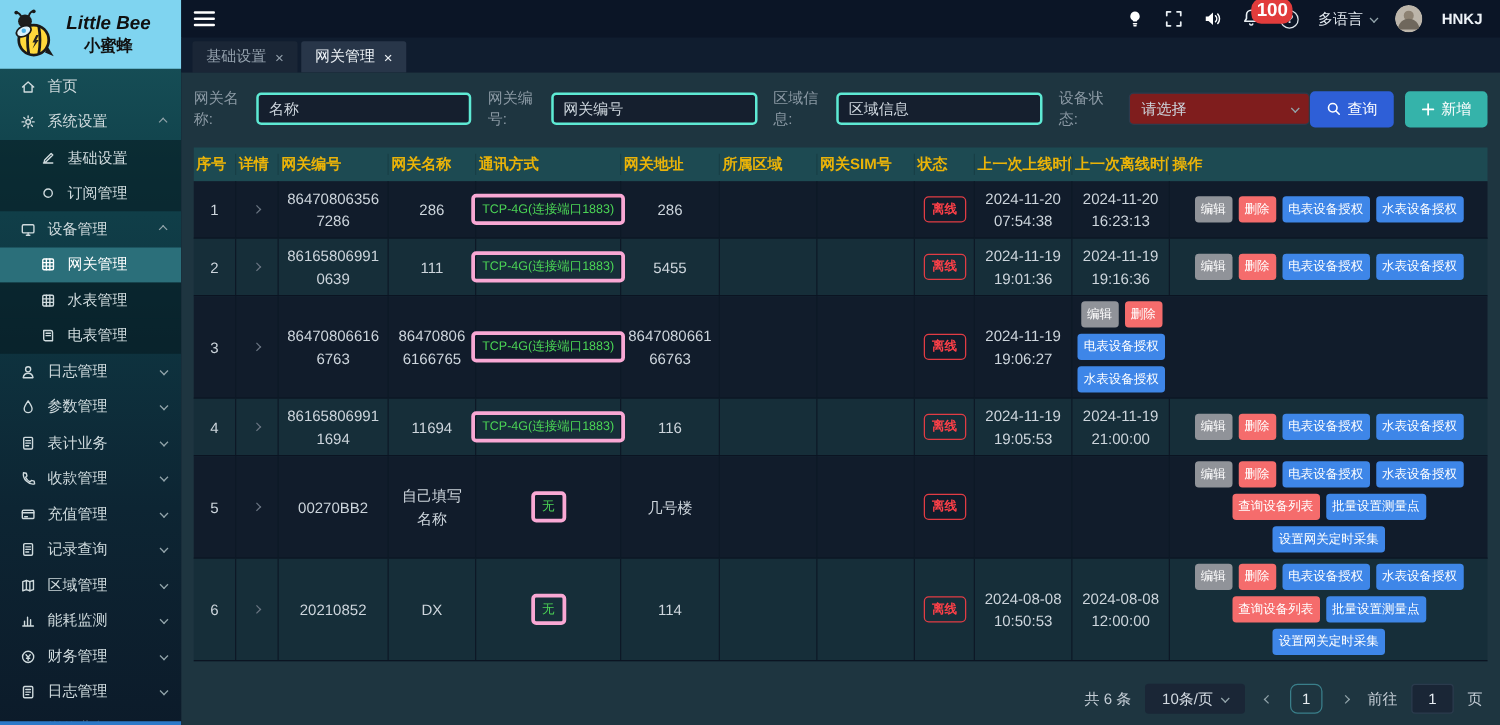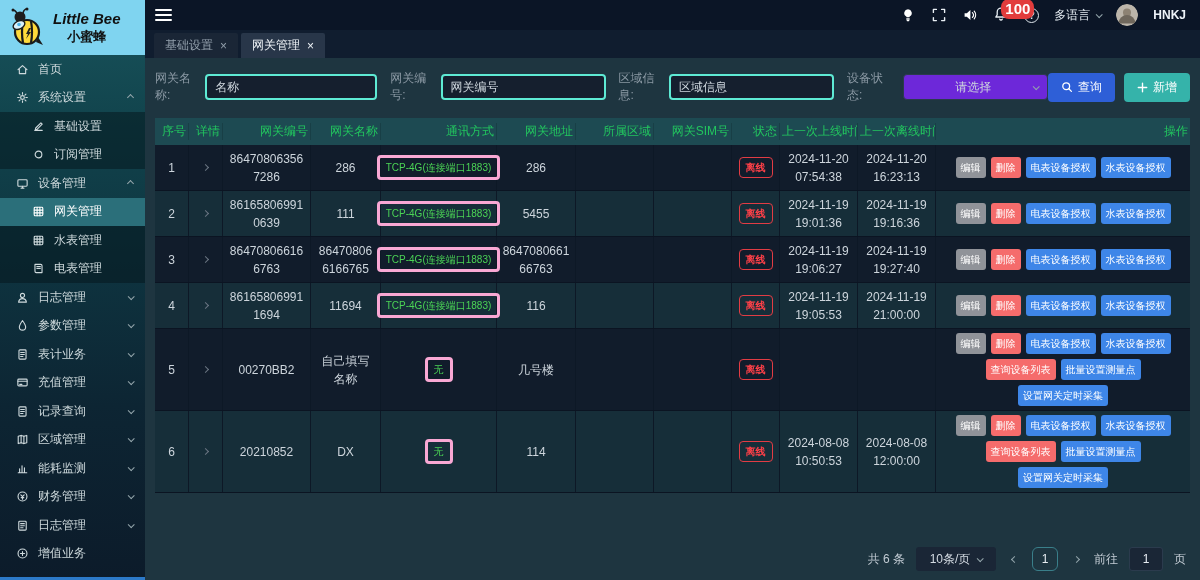--- a/index.html
+++ b/index.html
@@ -49,34 +49,34 @@
     color:#93a0ac; border-radius:2px 2px 0 0; cursor:pointer; white-space:nowrap; }
   .tab.active { background:#283649; color:#eef3f7; }
   .tab .x { font-size:12px; line-height:1; cursor:pointer; }
   
   .content { flex:1; background:#1e3540; padding:12px 10px 6px; display:flex; flex-direction:column; min-height:0; }
   .filters { display:flex; align-items:center; flex:none; margin-bottom:14px; color:#8b99a4; }
   .fgroup { display:flex; align-items:center; gap:7px; margin-right:13px; }
   .f-input { height:26px; background:#151f2e; border:2px solid #5eead4; border-radius:4px; color:#e6ecf2;
     padding:0 8px; font-size:12px; font-family:inherit; }
   .f-input::placeholder { color:#cfd7de; }
-  .f-select { height:26px; width:150px; background:#6d28d9; border:1px solid #2b3b4d; border-radius:4px;
-    color:#cdd5dd; padding:0 9px; display:flex; align-items:center; cursor:pointer;text-align:center; }
+  .f-select { height:26px; width:150px; background:#7f1d1d; border:1px solid #2b3b4d; border-radius:4px;
+    color:#cdd5dd; padding:0 9px; display:flex; align-items:center; cursor:pointer; }
   .f-select .sel-lbl { flex:1; }
   .fbtns { margin-left:auto; display:flex; gap:9px; }
   .btn { height:29px; border-radius:4px; color:#fff; display:flex; align-items:center; gap:5px; padding:0 13px;
     font-size:12px; cursor:pointer; white-space:nowrap; }
   .btn-query { background:#2e5fd7; }
   .btn-add { background:#35b3aa; }
   
   .table { flex:none; }
   .t-head, .t-row { display:grid;
     grid-template-columns:34px 34px 88px 70px 116px 79px 78px 78px 48px 78px 78px minmax(0,1fr); }
   .t-head { background:#1d4a52; height:27px; align-items:center; }
-  .th { color:#22c55e; font-weight:normal; font-size:12px; text-align:right; padding:0 2px; white-space:nowrap;
+  .th { color:#eab308; font-weight:bold; font-size:12px; text-align:left; padding:0 2px; white-space:nowrap;
     overflow:hidden; border-right:1px solid rgba(0,0,0,0.14); }
   .th:last-child { border-right:none; }
   .t-row { min-height:45px; border-bottom:1px solid #0b1422; color:#cdd5dc; }
   .t-row.odd { background:#111c2b; }
   .t-row.even { background:#162e39; }
   .cell { display:flex; align-items:center; justify-content:center; text-align:center; padding:4px 5px;
     word-break:break-all; line-height:1.5; border-right:1px solid #0d1826; min-height:45px; }
   .cell:last-child { border-right:none; }
   .det-cv { border-color:#6b7683; cursor:pointer; }
   .badge-comm { border:3px solid #f9a8d4; color:#4bd455; border-radius:4px; padding:2px 6px; font-size:10px;
@@ -195,20 +195,27 @@
     <div class="side-item top">
       <svg class="sicon" viewBox="0 0 14 14">
           <rect x="3.2" y="2" width="7.6" height="10" rx="1"></rect>
           <path d="M5 4.8h4M5 7h4M5 9.2h2.5"></path>
         </svg>
       <span class="lbl">表计业务</span>
       <span class="cv down"></span>
     </div>
     <div class="side-item top">
       <svg class="sicon" viewBox="0 0 14 14">
+          <path d="M3 2.4l2.4.4.6 2.4-1.2 1c.8 1.7 2.3 3.2 4 4l1-1.2 2.4.6.4 2.4c-5.2 1-10.6-4.4-9.6-9.6z"></path>
+        </svg>
+      <span class="lbl">收款管理</span>
+      <span class="cv down"></span>
+    </div>
+    <div class="side-item top">
+      <svg class="sicon" viewBox="0 0 14 14">
           <rect x="2" y="3.4" width="10" height="7.2" rx="1"></rect>
           <path d="M2 5.6h10M4 9h2.4"></path>
         </svg>
       <span class="lbl">充值管理</span>
       <span class="cv down"></span>
     </div>
     <div class="side-item top">
       <svg class="sicon" viewBox="0 0 14 14">
           <rect x="3.2" y="2" width="7.6" height="10" rx="1"></rect>
           <path d="M5 4.8h4M5 7h4M5 9.2h2.5"></path>
@@ -474,23 +481,20 @@
           </div>
         <div class="cell">
             <span></span>
           </div>
         <div class="cell">
             <span class="badge-status">离线</span>
           </div>
         <div class="cell">
             <span>2024-11-19 19:06:27</span>
           </div>
-        <div class="cell">
-            <span>2024-11-19 19:27:40</span>
-          </div>
         <div class="cell actions">
           <span class="abtn gray">编辑</span>
           <span class="abtn red">删除</span>
           <span class="abtn blue">电表设备授权</span>
           <span class="abtn blue">水表设备授权</span>
         </div>
       </div>
 
       <div class="t-row even">
         <div class="cell">

